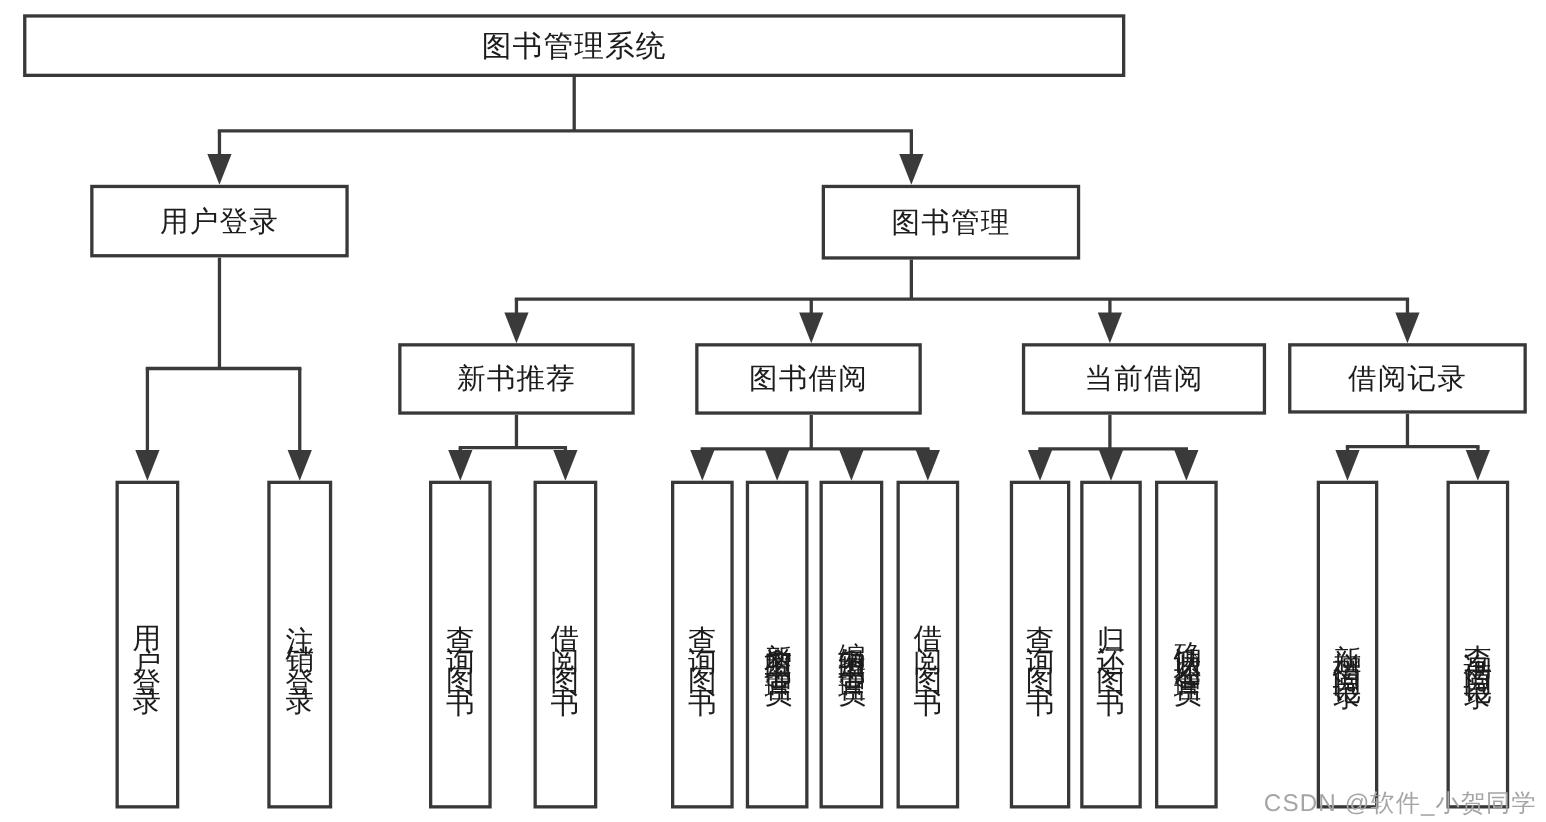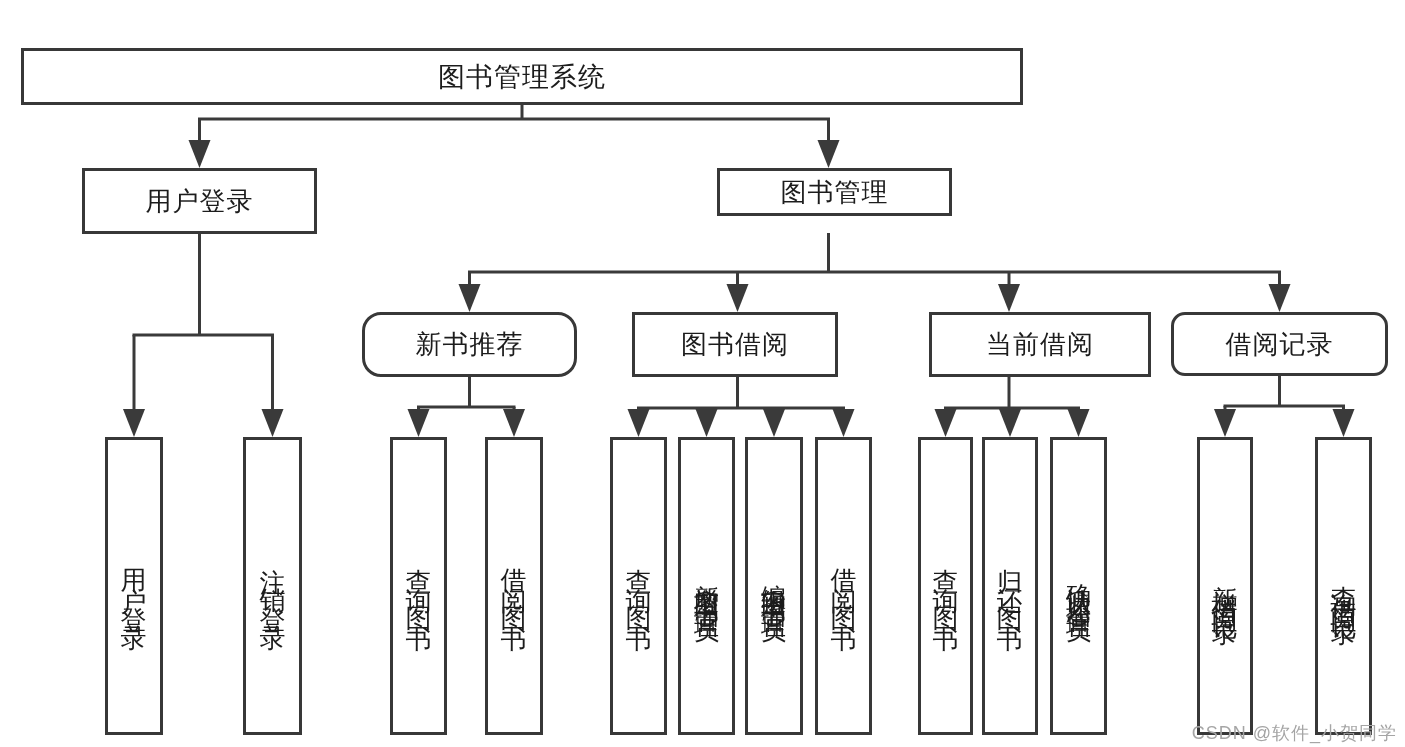--- a/index.html
+++ b/index.html
@@ -55,21 +55,21 @@
     letter-spacing: 7px;
   }
   .node--leaf .v-tight {
     font-size: 25px;
     letter-spacing: 5px;
   }
   .watermark {
     position: absolute;
     right: 8px;
     bottom: 2px;
-    font-size: 18px;
+    font-size: 22px;
     color: #a5a5a5;
     letter-spacing: 1px;
     white-space: nowrap;
     z-index: 5;
   }
 </style>
 </head>
 <body>
 
 <div class="stage">
@@ -121,39 +121,39 @@
       <line x1="1078.5" y1="408" x2="1078.5" y2="411" stroke="#3a3a3a" stroke-width="3"></line>
       <polygon points="1067.5,409 1089.5,409 1078.5,437" fill="#3a3a3a"></polygon>
       <line x1="1279.5" y1="376" x2="1279.5" y2="406" stroke="#3a3a3a" stroke-width="3"></line>
       <line x1="1223.5" y1="406" x2="1345" y2="406" stroke="#3a3a3a" stroke-width="3"></line>
       <line x1="1225" y1="406" x2="1225" y2="411" stroke="#3a3a3a" stroke-width="3"></line>
       <polygon points="1214,409 1236,409 1225,437" fill="#3a3a3a"></polygon>
       <line x1="1343.5" y1="406" x2="1343.5" y2="411" stroke="#3a3a3a" stroke-width="3"></line>
       <polygon points="1332.5,409 1354.5,409 1343.5,437" fill="#3a3a3a"></polygon>
     </svg>
   <div class="watermark">CSDN @软件_小贺同学</div>
-<div class="node node--h node--root" style="left: 21px; top: 13px; width: 1002px; height: 57px; margin-top: 35px;">
+<div class="node node--h node--root" style="left: 21px; top: 13px; width: 1002px; height: 57px;">
       <span class="node-label">图书管理系统</span>
     </div>
     <div class="node node--h" style="left: 82px; top: 168px; width: 235px; height: 66px;">
       <span class="node-label">用户登录</span>
     </div>
-    <div class="node node--h" style="left: 717px; top: 168px; width: 235px; height: 48px;">
+    <div class="node node--h" style="left: 747px; top: 168px; width: 235px; height: 68px;">
       <span class="node-label">图书管理</span>
     </div>
-    <div class="node node--h" style="left: 362px; top: 312px; width: 215px; height: 65px; border-radius: 19px;">
+    <div class="node node--h" style="left: 362px; top: 312px; width: 215px; height: 65px;">
       <span class="node-label">新书推荐</span>
     </div>
     <div class="node node--h" style="left: 632px; top: 312px; width: 206px; height: 65px;">
       <span class="node-label">图书借阅</span>
     </div>
     <div class="node node--h" style="left: 898px; top: 312px; width: 222px; height: 65px; margin-left: 31px;">
       <span class="node-label">当前借阅</span>
     </div>
-    <div class="node node--h" style="left: 1171px; top: 312px; width: 217px; height: 64px; border-radius: 14px;">
+    <div class="node node--h" style="left: 1171px; top: 312px; width: 217px; height: 64px;">
       <span class="node-label">借阅记录</span>
     </div>
     <div class="node node--leaf" style="left: 105px; top: 437px; width: 58px; height: 298px;">
       <span class="node-label v-loose" style="line-height: 50px;">用户登录</span>
     </div>
     <div class="node node--leaf" style="left: 243px; top: 437px; width: 59px; height: 298px;">
       <span class="node-label v-loose" style="line-height: 51px;">注销登录</span>
     </div>
     <div class="node node--leaf" style="left: 390px; top: 437px; width: 57px; height: 298px;">
       <span class="node-label v-loose" style="line-height: 49px;">查询图书</span>

